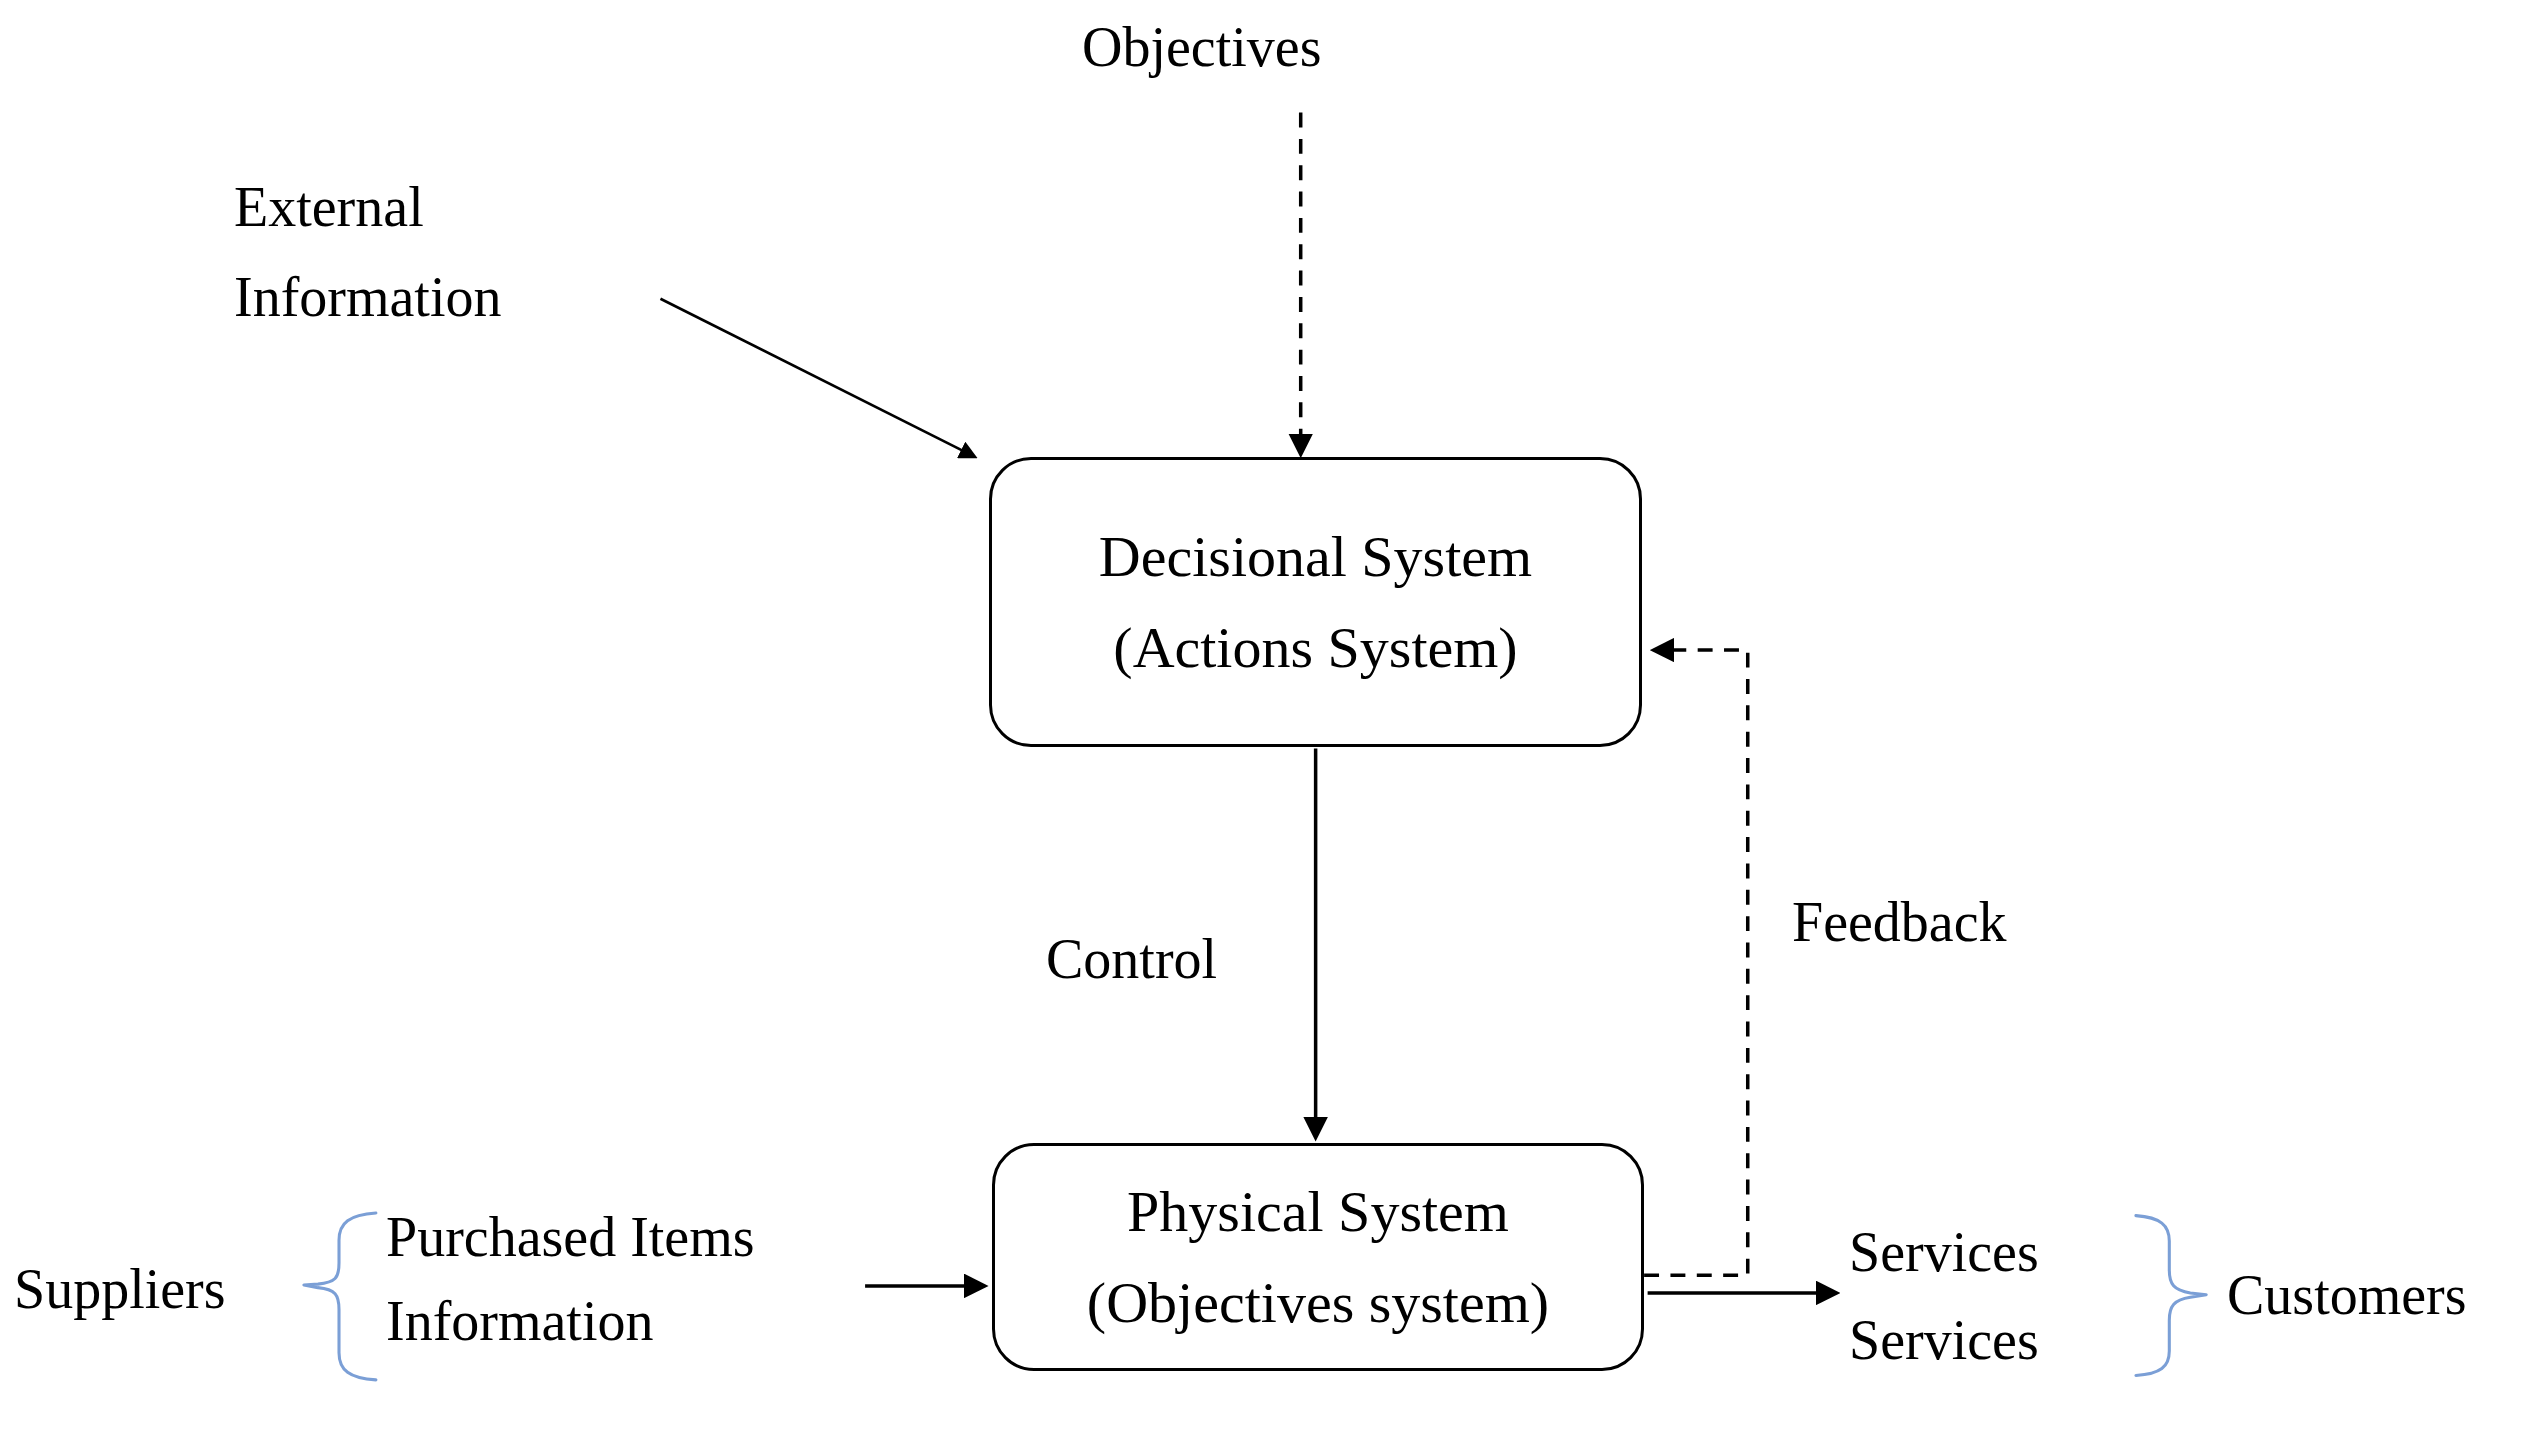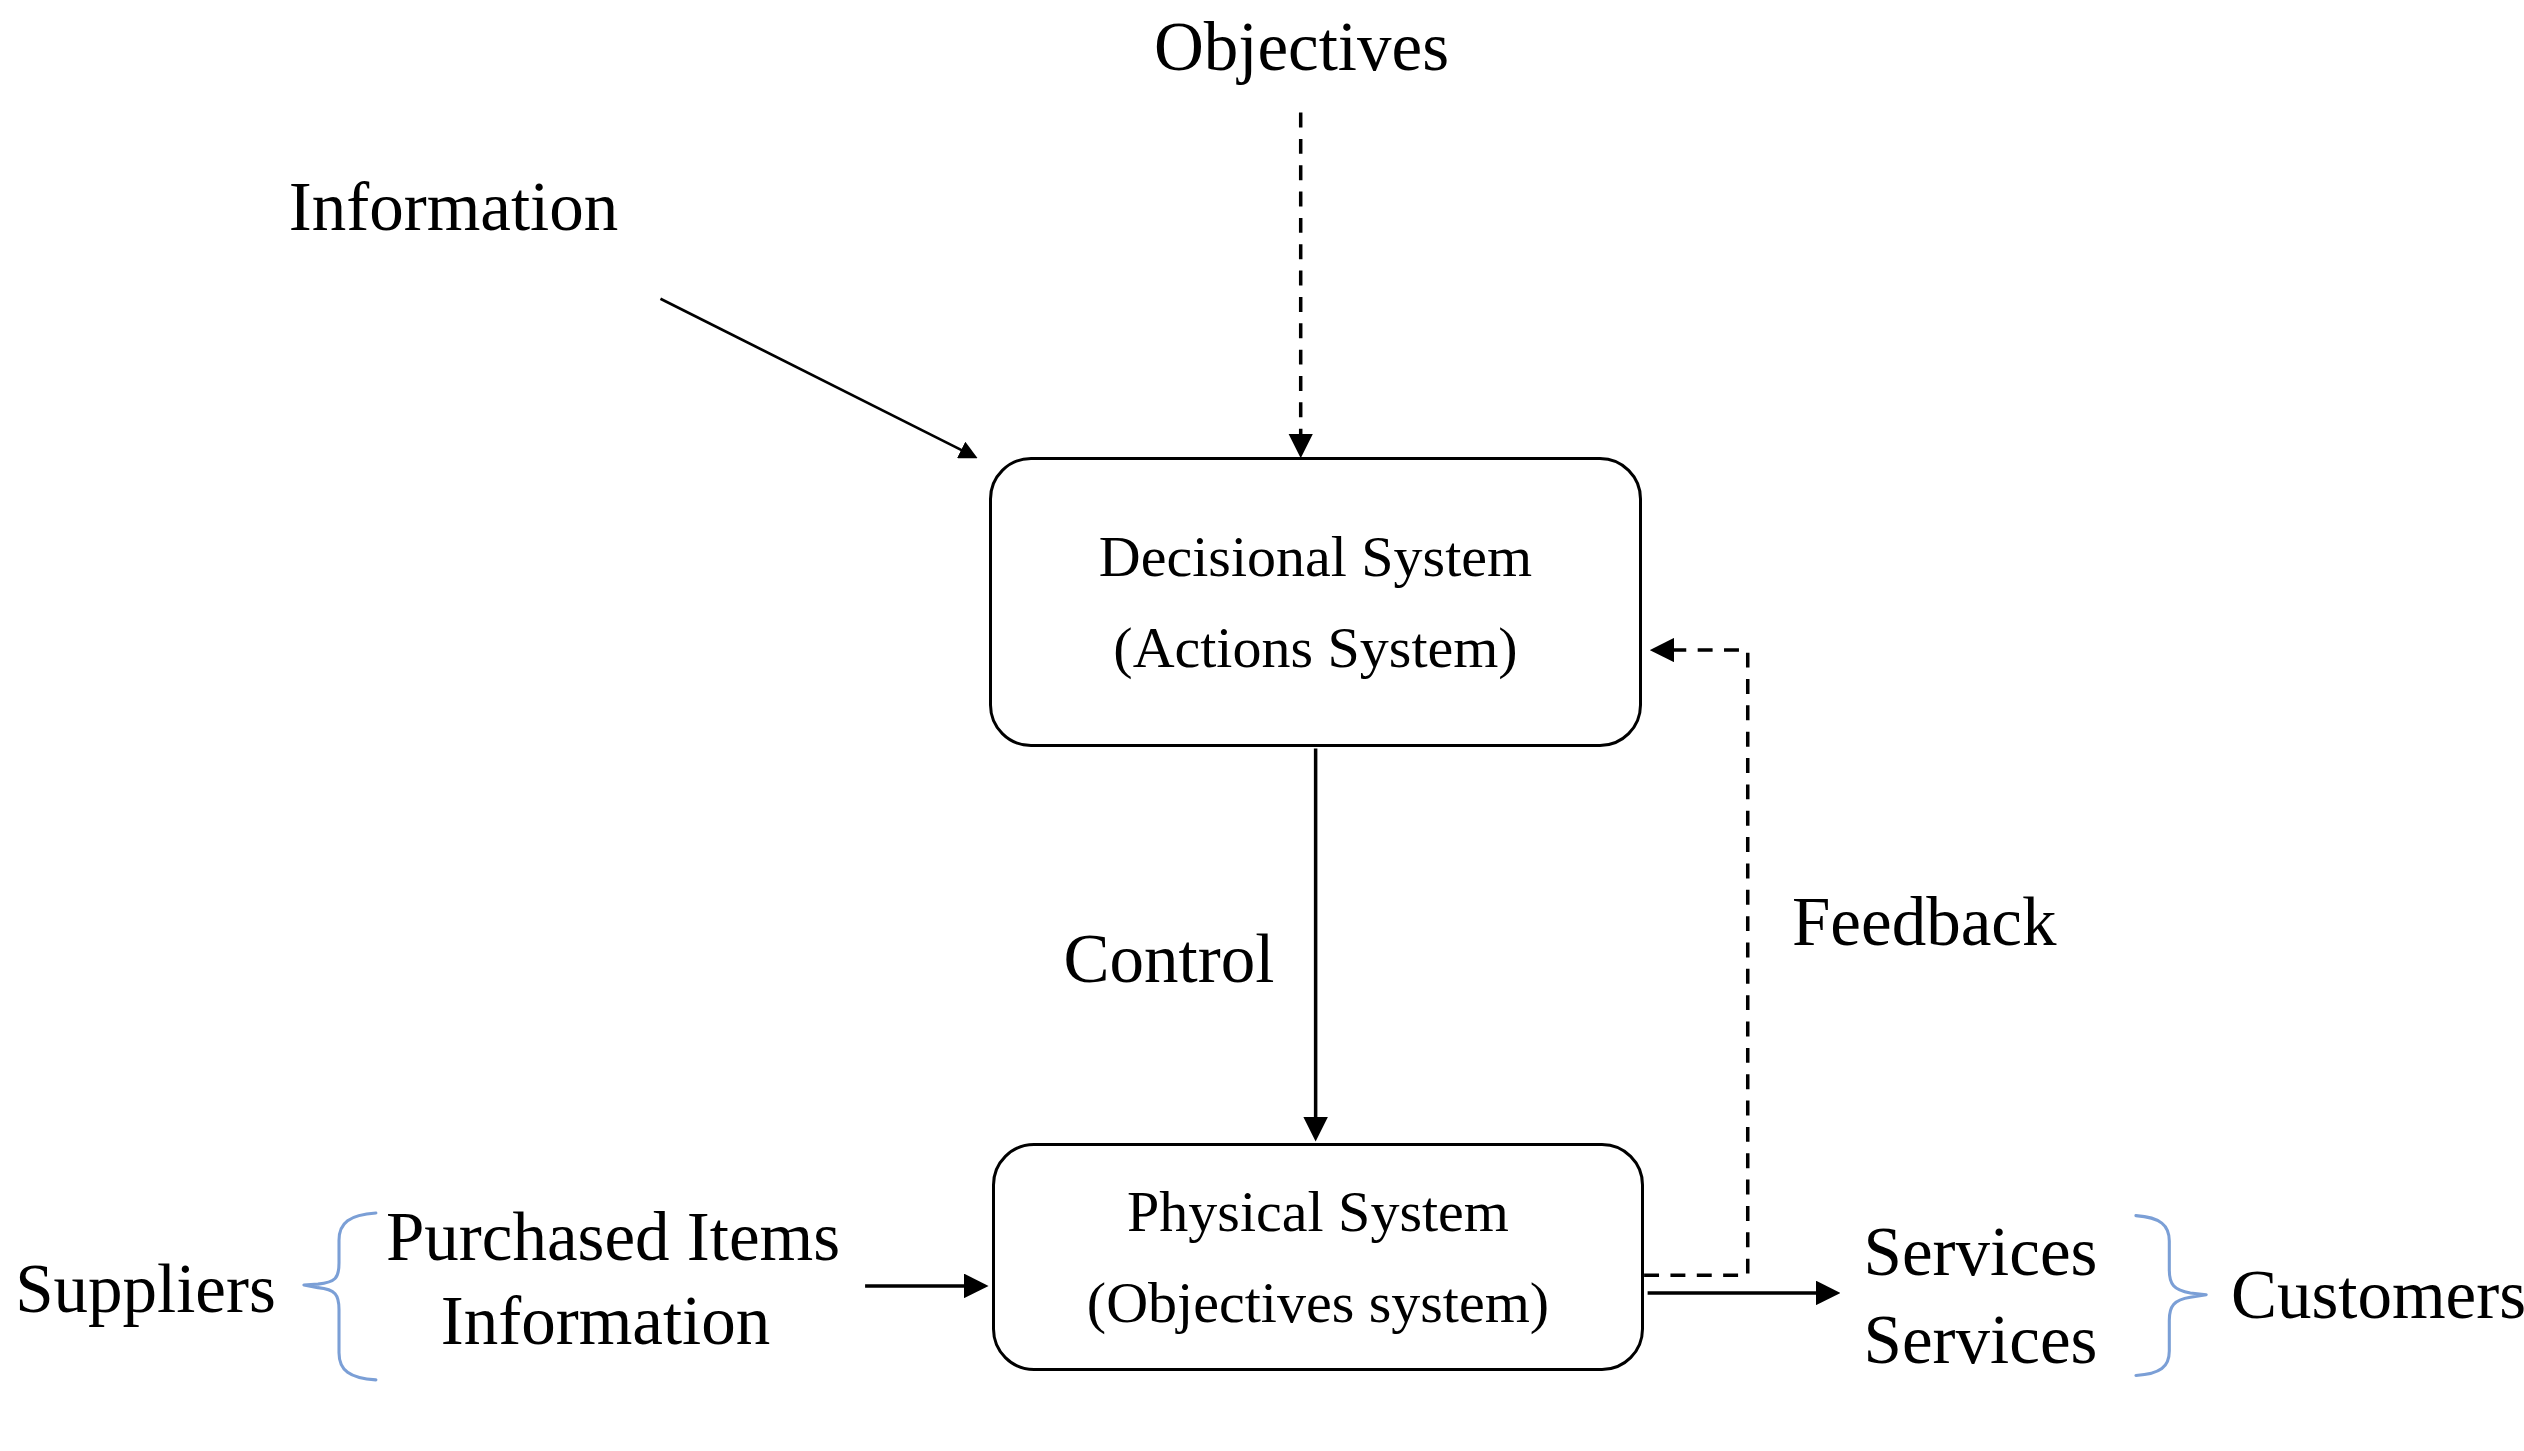--- a/index.html
+++ b/index.html
@@ -17,23 +17,23 @@
     overflow:hidden;
   }
   .connector-layer{position:absolute;left:0;top:0;width:2525px;height:1452px;}
   .ln{stroke:var(--ink);stroke-width:4;fill:none;}
   .ln.thin{stroke-width:3;}
   .ln.dashed{stroke-dasharray:17 13;}
   .brace{stroke:var(--brace);stroke-width:3.5;fill:none;stroke-linecap:round;stroke-linejoin:round;}
   .ah{fill:var(--ink);}
   .label{
     position:absolute;
-    font-size:69px;
+    font-size:56px;
     line-height:88px;
-    text-align:center;
+    text-align:left;
     white-space:nowrap;
   }
   .label span{display:block;}
   .node{
     position:absolute;
     box-sizing:border-box;
     border:3.5px solid var(--ink);
     border-radius:42px;
     background:var(--bg);
     display:flex;
@@ -81,20 +81,21 @@
   </div>
 
   <div class="node" style="left:992px;top:1143px;width:652px;height:228px">
     <span>Physical System</span>
     <span>(Objectives system)</span>
   </div>
 
   <div class="label" style="left:1082px;top:2.6px;width:439px">Objectives</div>
 
   <div class="label" style="left:234px;top:162px;width:439px;line-height:90px">
+    <span>External</span>
     <span>Information</span>
   </div>
 
   <div class="label" style="left:1046px;top:900px;width:246px;line-height:118px">
     <span>Control</span>
   </div>
 
   <div class="label" style="left:1792px;top:878px;width:263px">Feedback</div>
 
   <div class="label" style="left:14px;top:1245px;width:263px">Suppliers</div>

